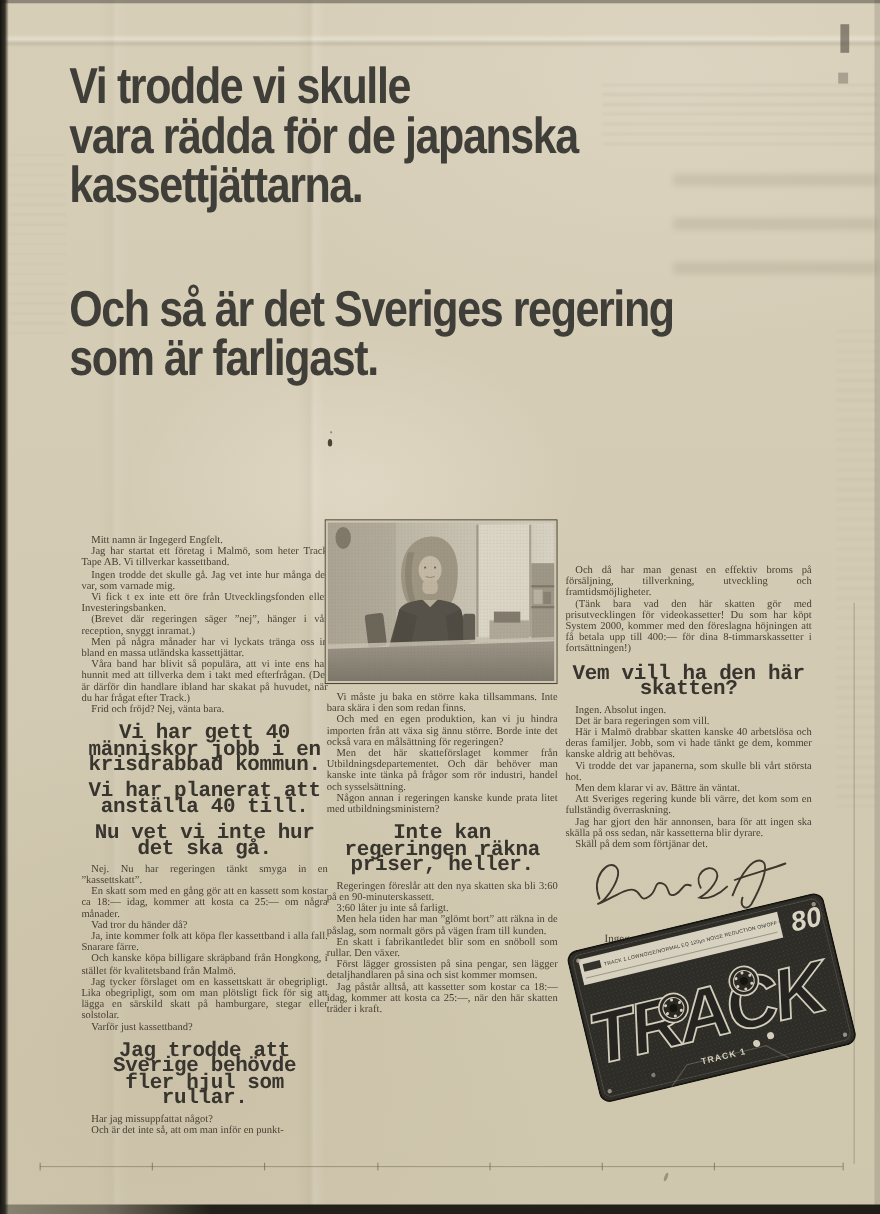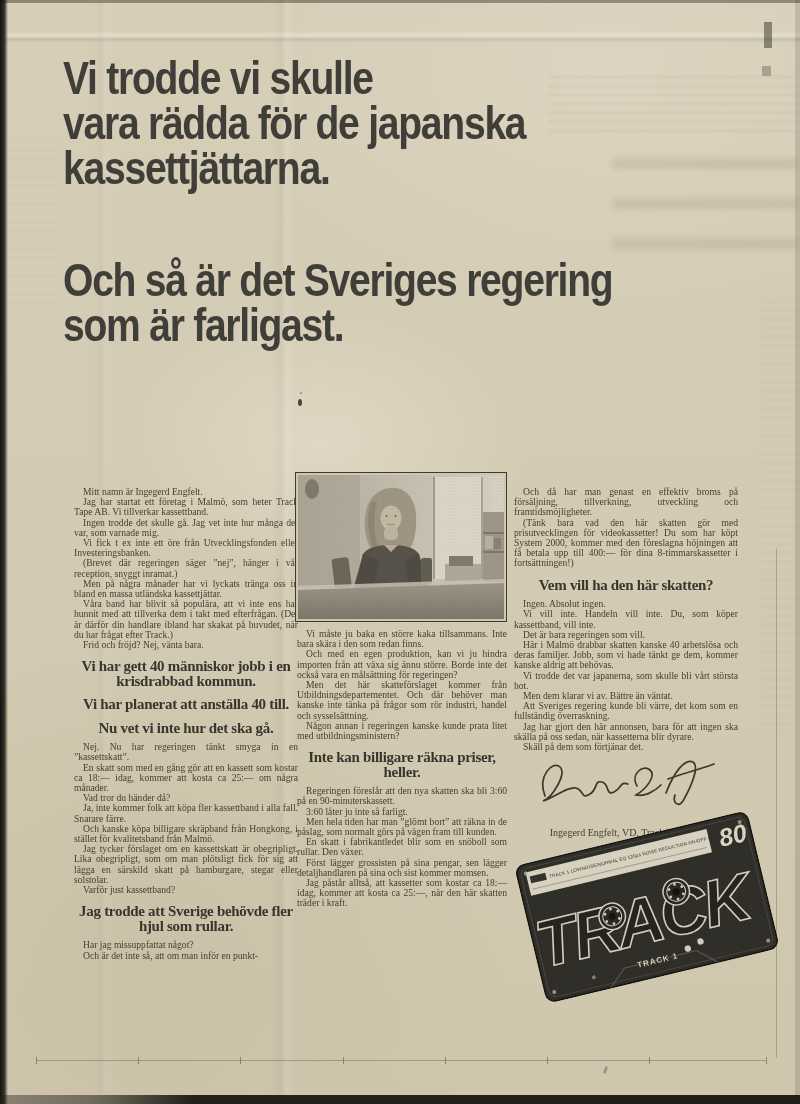--- a/index.html
+++ b/index.html
@@ -33,21 +33,21 @@
   .corner-smudge{position:absolute;background:rgba(70,64,52,.55);filter:blur(.6px);}
   .speck{position:absolute;background:#4a4336;border-radius:50%;}
   
   .headline{position:absolute;left:63px;font-family:"Liberation Sans",sans-serif;font-weight:bold;
     color:#403e38;font-size:46px;line-height:45px;letter-spacing:-1.5px;white-space:nowrap;
     transform:scaleX(.85);transform-origin:left top;}
   
   .col{position:absolute;color:#464034;font-size:9.6px;line-height:10.2px;text-align:justify;}
   .col .bp{margin:0;text-indent:9px;}
   .col .bp.italic{}
-  .col .subhead{font-family:Liberation Serif, serif;font-weight:bold;font-size:15px;
+  .col .subhead{font-family:Liberation Mono, monospace;font-weight:bold;font-size:19px;
     line-height:14.5px;text-align:center;color:#38352e;margin:9px 5px 7px;letter-spacing:-.3px;}
   .photo-wrap{margin:0 0 7px -2px;line-height:0;}
   .sig-wrap{margin-top:4px;text-align:center;line-height:0;}
   .caption{font-size:10px;line-height:12px;text-align:right;margin-top:19px;color:#464034;}
   
   .cassette{position:absolute;left:527px;top:836px;width:240px;height:142px;
     transform:rotate(-13.5deg);transform-origin:center center;line-height:0;}
   
   .bottom-rule{position:absolute;left:36px;right:34px;top:1060px;height:1px;background:rgba(118,108,88,.5);}
   .tick{position:absolute;top:-3px;width:1px;height:7px;background:rgba(100,92,75,.6);}
@@ -158,37 +158,36 @@
           <rect x="3" y="3" width="206" height="144" fill="url(#ht)" opacity=".12"></rect>
           <rect x="3" y="3" width="206" height="144" fill="#cdc3aa" opacity=".16"></rect>
         </g>
       </svg>
     </div>
     <div>
         <p class="bp italic">Vi måste ju baka en större kaka tillsammans. Inte bara skära i den som redan finns.</p>
         <p class="bp">Och med en egen produktion, kan vi ju hindra importen från att växa sig ännu större. Borde inte det också vara en målsättning för regeringen?</p>
         <p class="bp">Men det här skatteförslaget kommer från Utbildningsdepartementet. Och där behöver man kanske inte tänka på frågor som rör industri, handel och sysselsättning.</p>
         <p class="bp">Någon annan i regeringen kanske kunde prata litet med utbildningsministern?</p>
-        <h3 class="subhead">Inte kan billigare räkna priser, heller.</h3>
+        <h3 class="subhead">Inte kan regeringen räkna priser, heller.</h3>
         <p class="bp">Regeringen föreslår att den nya skatten ska bli 3:60 på en 90-minuterskassett.</p>
         <p class="bp">3:60 låter ju inte så farligt.</p>
         <p class="bp">Men hela tiden har man ”glömt bort” att räkna in de påslag, som normalt görs på vägen fram till kunden.</p>
         <p class="bp">En skatt i fabrikantledet blir som en snöboll som rullar. Den växer.</p>
         <p class="bp">Först lägger grossisten på sina pengar, sen lägger detaljhandlaren på sina och sist kommer momsen.</p>
         <p class="bp">Jag påstår alltså, att kassetter som kostar ca 18:— idag, kommer att kosta ca 25:—, när den här skatten träder i kraft.</p>
       </div>
   </div>
 
-  <div class="col" style="left:514px;top:487px;width:224px;">
+  <div class="col" style="left:514px;top:514px;width:224px;">
     <div>
         <p class="bp">Och då har man genast en effektiv broms på försäljning, tillverkning, utveckling och framtidsmöjligheter.</p>
         <p class="bp">(Tänk bara vad den här skatten gör med prisutvecklingen för videokassetter! Du som har köpt System 2000, kommer med den föreslagna höjningen att få betala upp till 400:— för dina 8-timmarskassetter i fortsättningen!)</p>
         <h3 class="subhead">Vem vill ha den här skatten?</h3>
         <p class="bp">Ingen. Absolut ingen.</p>
-        <p class="bp">Vi vill inte. Handeln vill inte. Du, som köper kassettband, vill inte.</p>
         <p class="bp italic">Det är bara regeringen som vill.</p>
         <p class="bp">Här i Malmö drabbar skatten kanske 40 arbetslösa och deras familjer. Jobb, som vi hade tänkt ge dem, kommer kanske aldrig att behövas.</p>
         <p class="bp">Vi trodde det var japanerna, som skulle bli vårt största hot.</p>
         <p class="bp">Men dem klarar vi av. Bättre än väntat.</p>
         <p class="bp">Att Sveriges regering kunde bli värre, det kom som en fullständig överraskning.</p>
         <p class="bp">Jag har gjort den här annonsen, bara för att ingen ska skälla på oss sedan, när kassetterna blir dyrare.</p>
         <p class="bp">Skäll på dem som förtjänar det.</p>
       </div>
     <div class="sig-wrap">
       <svg width="186" height="52" viewBox="0 0 186 52">

